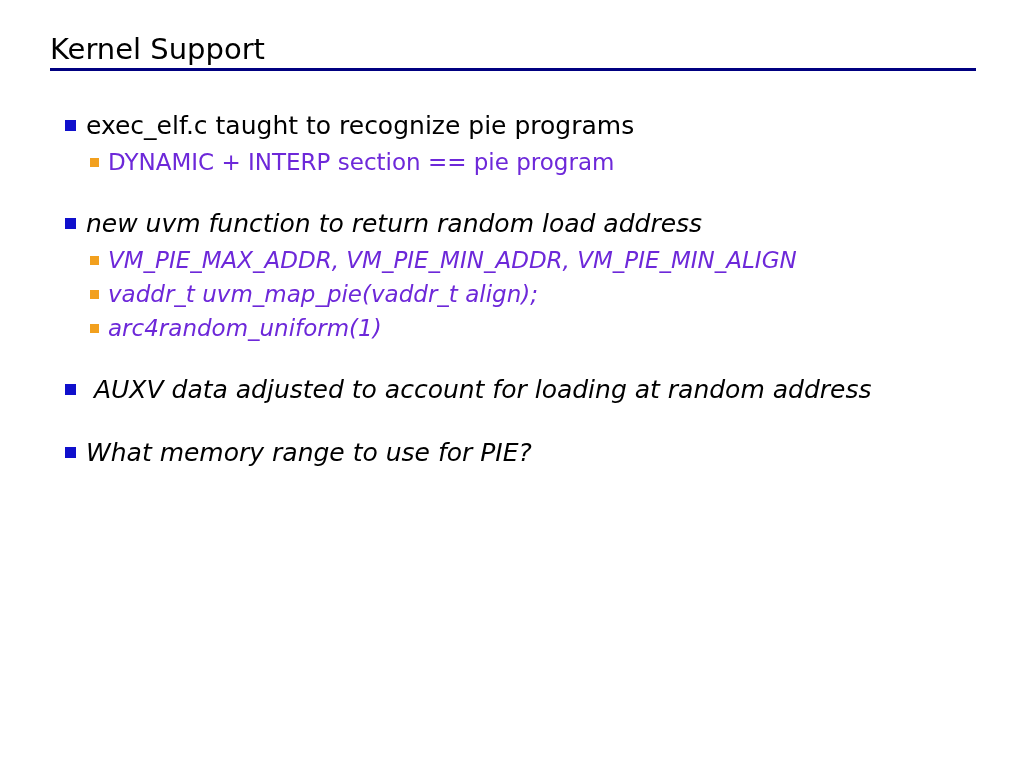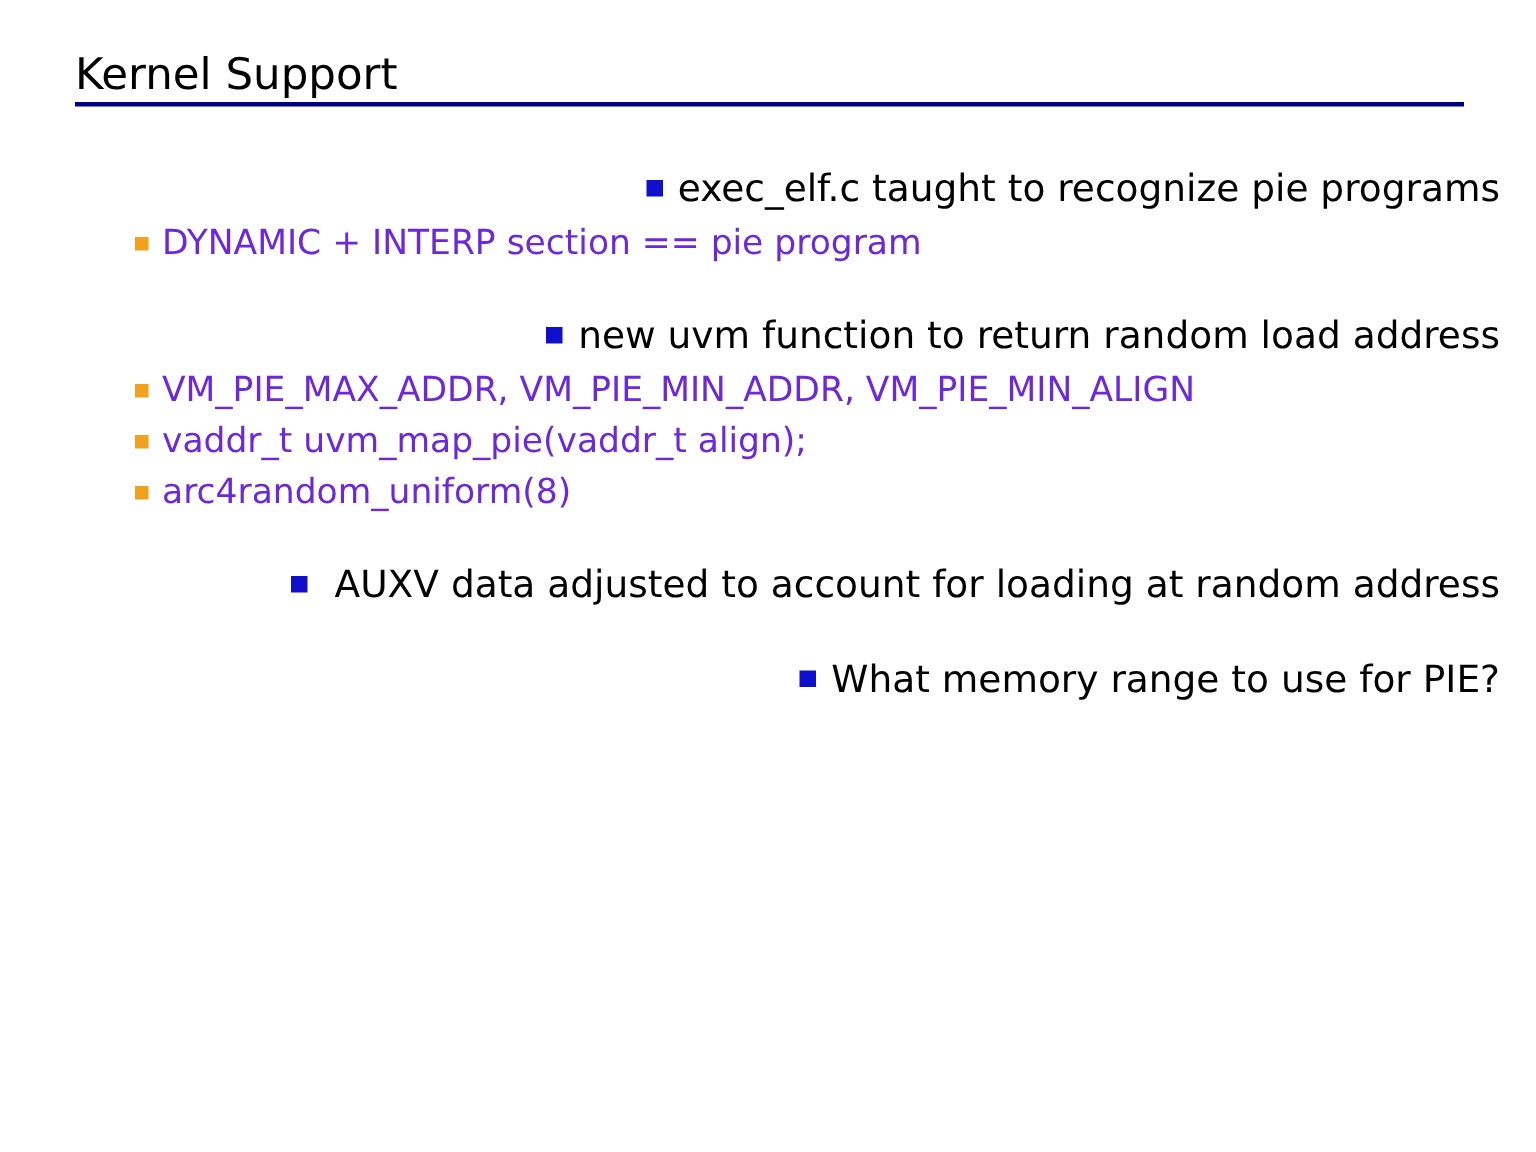--- a/index.html
+++ b/index.html
@@ -51,33 +51,33 @@
     left: 50px;
     top: 108px;
     width: 950px;
   }
 
   .group {
     margin: 0;
   }
   .group.gap-before {
     margin-top: 27px;
+    font-style: italic;
   }
 
   .bullet-row {
     display: flex;
     align-items: flex-start;
     line-height: 1.0;
   }
 
   
   .lvl1 {
     padding-left: 15px;
     margin-bottom: 2px;
-    justify-content: flex-end;
   }
   .lvl1 .marker {
     flex: 0 0 auto;
     width: 11px;
     height: 11px;
     background: #1010CC;
     margin-top: 12px;
     margin-right: 10px;
   }
   .lvl1 .text {
@@ -138,21 +138,21 @@
       <div class="bullet-row lvl2">
         <span class="marker"></span>
         <span class="text">VM_PIE_MAX_ADDR, VM_PIE_MIN_ADDR, VM_PIE_MIN_ALIGN</span>
       </div>
       <div class="bullet-row lvl2">
         <span class="marker"></span>
         <span class="text">vaddr_t uvm_map_pie(vaddr_t align);</span>
       </div>
       <div class="bullet-row lvl2">
         <span class="marker"></span>
-        <span class="text">arc4random_uniform(8)</span>
+        <span class="text">arc4random_uniform(1)</span>
       </div>
     </div>
 
     <div class="group gap-before">
       <div class="bullet-row lvl1">
         <span class="marker"></span>
         <span class="text"> AUXV data adjusted to account for loading at random address</span>
       </div>
     </div>
 

